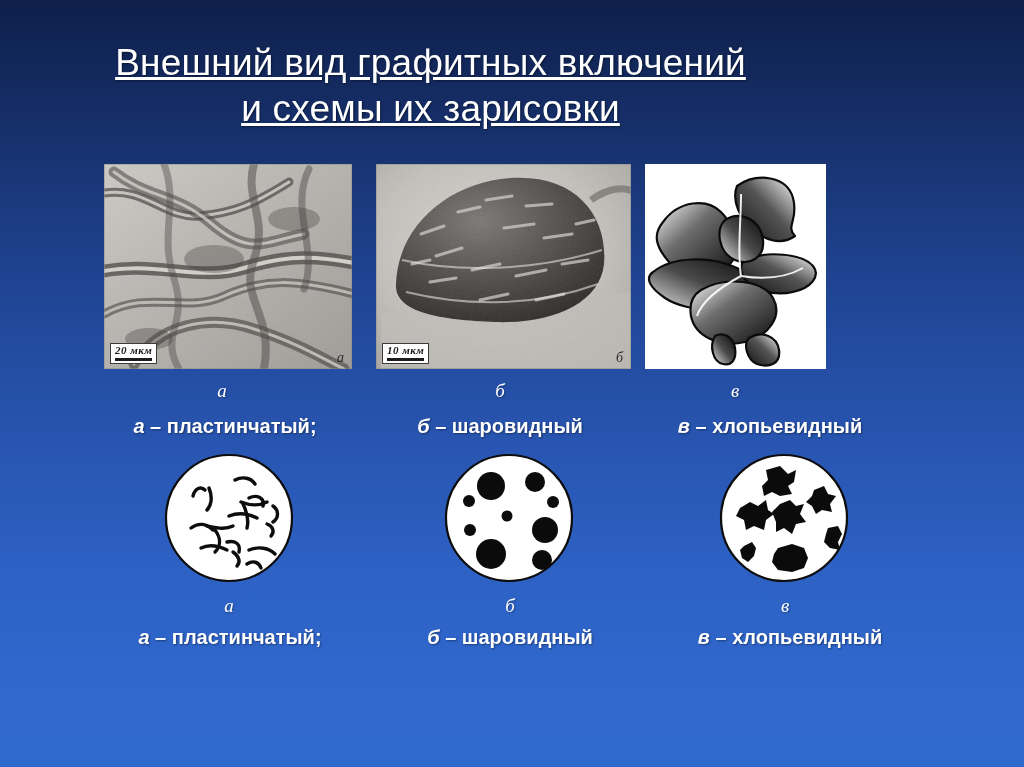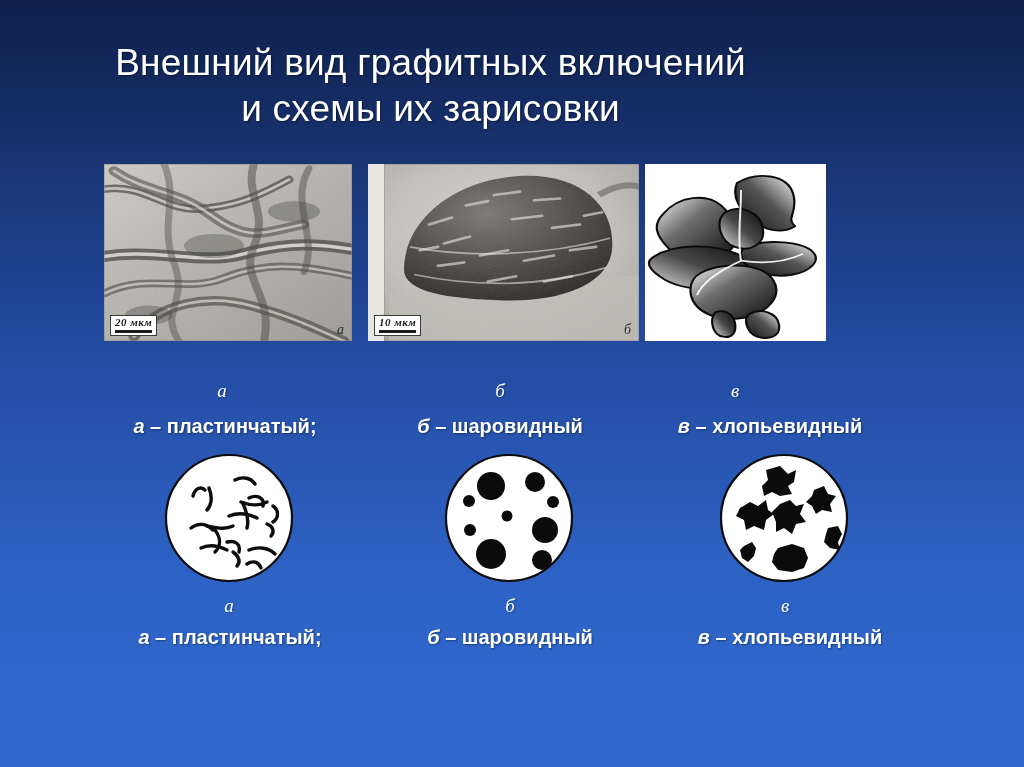--- a/index.html
+++ b/index.html
@@ -34,40 +34,41 @@
     left: 0;
     top: 40px;
     width: 861px;
     text-align: center;
     color: #ffffff;
     font-size: 37px;
     line-height: 46px;
     letter-spacing: 0.2px;
     text-shadow: 1px 1px 2px rgba(0,0,0,0.45);
     white-space: pre-line;
+    text-decoration: underline;
   }
 
   
   #photo-row {
     position: absolute;
     left: 104px;
     top: 164px;
     width: 722px;
     height: 205px;
   }
   .photo {
     position: absolute;
     top: 0;
-    height: 177px;
+    height: 205px;
     background: #e8e6e1;
     overflow: hidden;
     text-align: center;
   }
   #photo-a { left: 0px;   width: 248px; }
-  #photo-b { left: 264px; width: 255px; padding-left: 16px; }
+  #photo-b { left: 272px; width: 255px; }
   #photo-c { left: 541px; width: 181px; background: #ffffff; }
 
   .photo svg { display: block; width: 100%; height: 100%; }
 
   .scalebar {
     position: absolute;
     left: 6px;
     bottom: 5px;
     background: #ffffff;
     border: 1px solid #3b3b3b;

